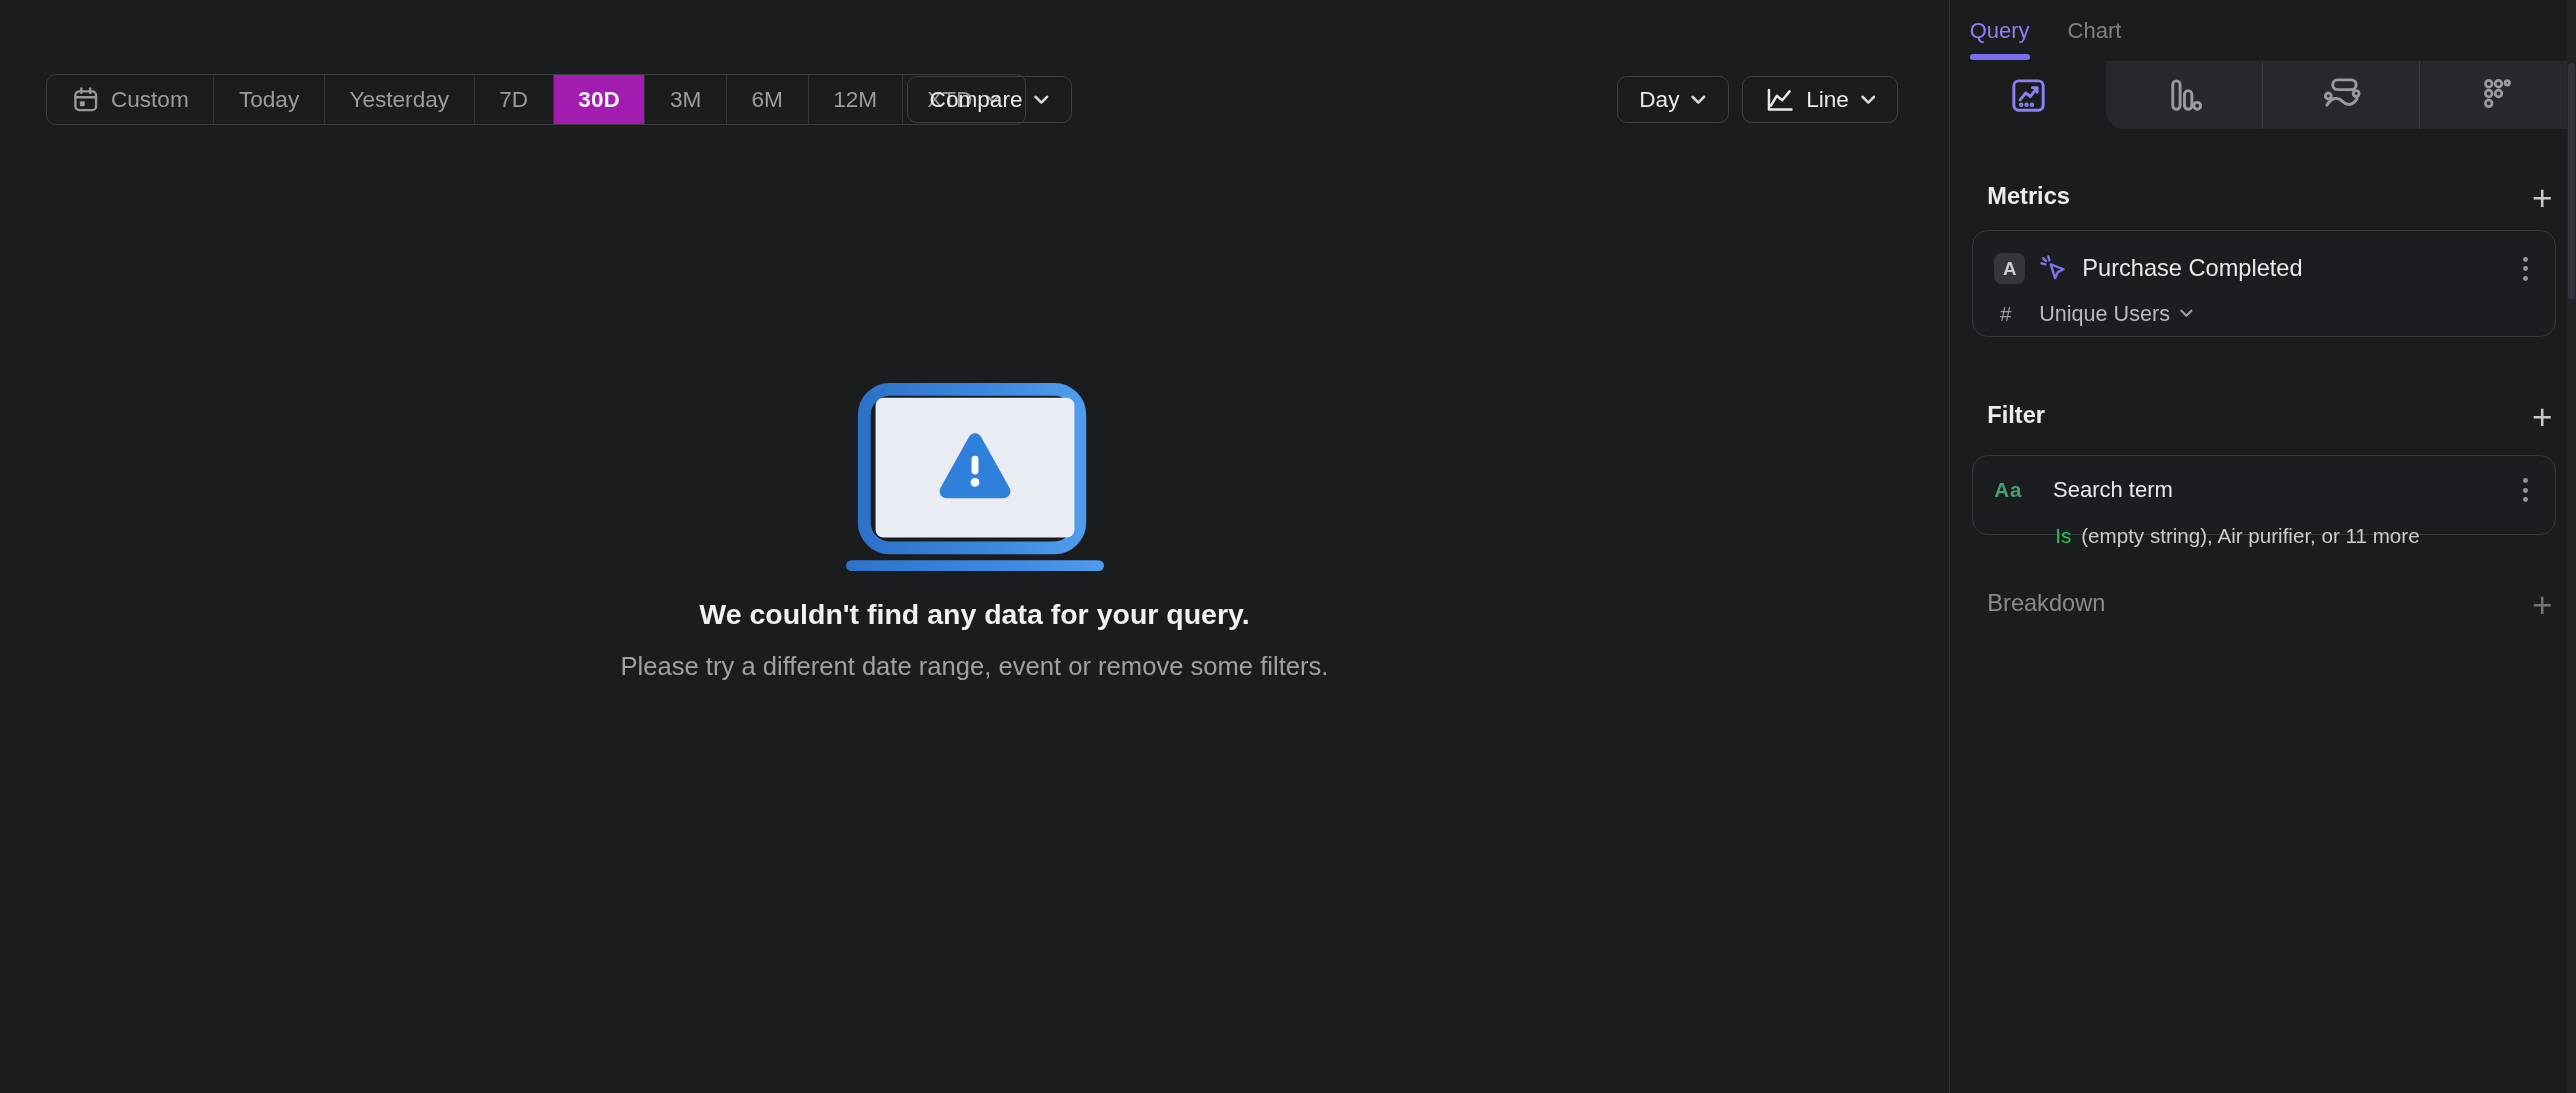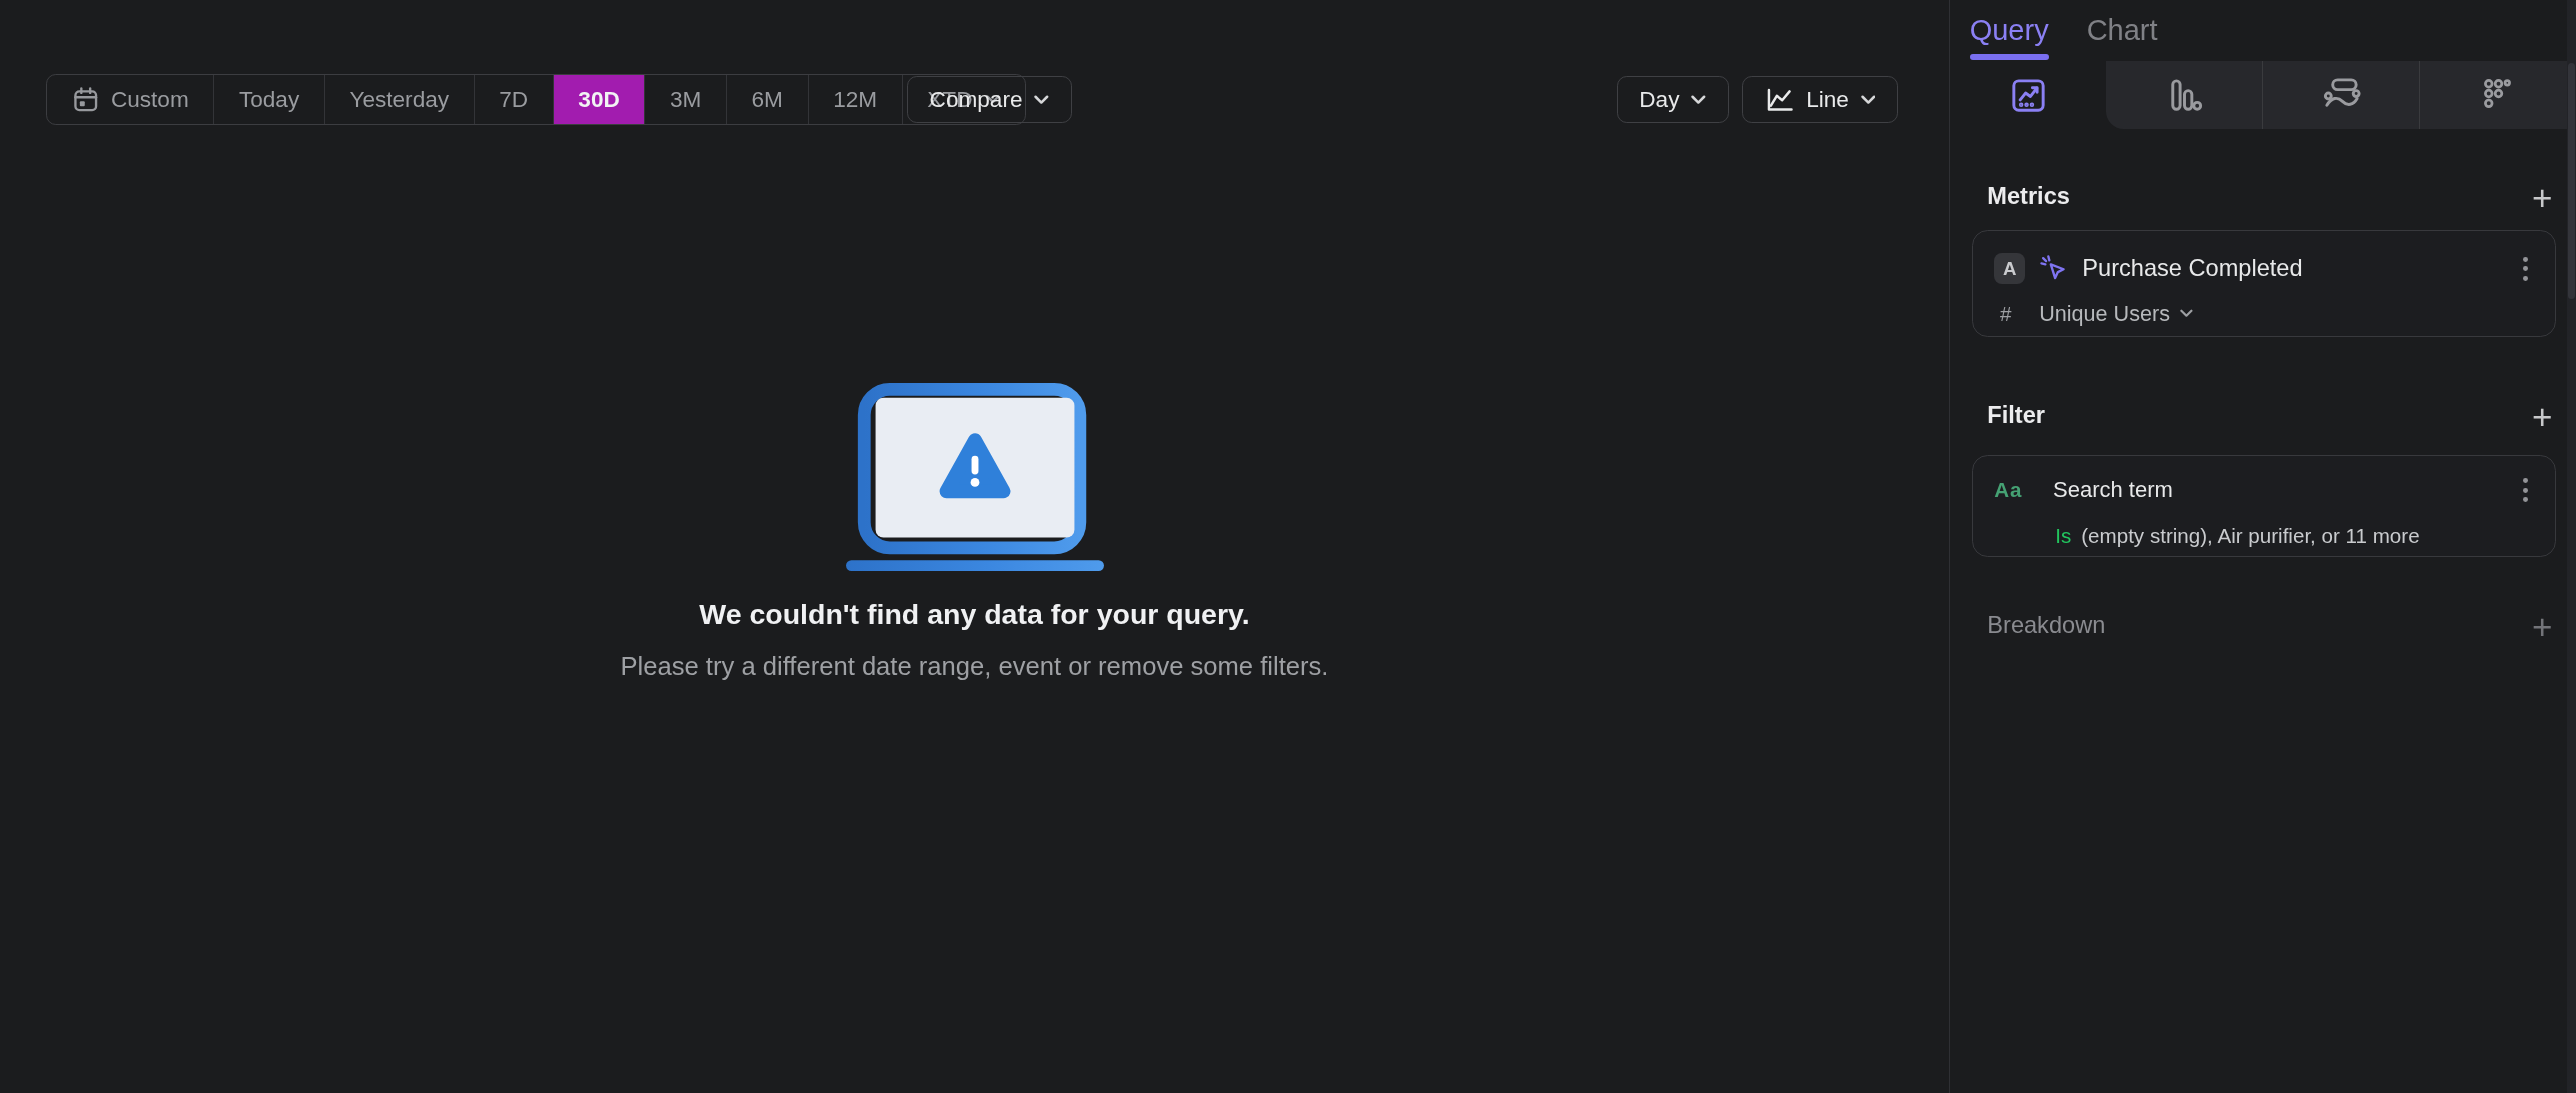--- a/index.html
+++ b/index.html
@@ -47,21 +47,21 @@
   }
   .empty-title { margin-top: 25.6px; font-size: 28.5px; font-weight: 700; color: #f0f1f3; }
   .empty-subtitle { margin-top: 21.6px; font-size: 25.6px; font-weight: 400; color: #9ea0a4; }
 
   
   .sidebar {
     position: absolute; left: 1949px; top: 0; width: 627px; height: 1093px;
     background: #1b1c1e; border-left: 1px solid #2f3034;
   }
   .sb-tabs { position: relative; height: 61px; display: flex; align-items: center; padding-left: 19.7px; gap: 38px; }
-  .sb-tab { position: relative; height: 100%; display: flex; align-items: center; font-size: 29px; font-weight: 500; color: #808186; cursor: pointer; background: none; border: none; font-family: inherit; }
+  .sb-tab { position: relative; height: 100%; display: flex; align-items: center; font-size: 22px; font-weight: 500; color: #808186; cursor: pointer; background: none; border: none; font-family: inherit; }
   .sb-tab.active { color: #8b80f4; }
   .sb-tab.active::after {
     content: ""; position: absolute; left: 0; right: 0; bottom: 1px; height: 5.9px;
     border-radius: 2.9px; background: #7a6ff0;
   }
 
   .view-tabs { position: relative; height: 68px; display: flex; }
   .view-tab {
     flex: 1; display: flex; align-items: center; justify-content: center;
     background: #27282c; border: none; cursor: pointer;
@@ -82,21 +82,21 @@
     background: none; border: none; color: #c7c8ca; font-size: 35px; font-weight: 300;
     line-height: 29.5px; cursor: pointer; font-family: inherit; padding: 0 3.9px;
   }
   .section-header.dim .plus-btn { color: #737479; }
 
   .card {
     border: 1px solid #38393d; border-radius: 15.7px; background: #1c1d20;
     padding: 21.6px 21.6px 0 21.6px; cursor: pointer;
   }
   .metric-card { margin-top: 17.7px; height: 107px; }
-  .filter-card { margin-top: 23.6px; height: 102px; padding-top: 17.7px; }
+  .filter-card { margin-top: 23.6px; height: 80px; padding-top: 17.7px; }
 
   .card-row1 { display: flex; align-items: center; gap: 13.8px; }
   .series-badge {
     width: 31px; height: 31px; border-radius: 7.9px; background: #35363a;
     color: #cacbce; font-size: 18.7px; font-weight: 700;
     display: flex; align-items: center; justify-content: center;
   }
   .event-name { font-size: 23.6px; font-weight: 500; color: #e8e9ea; flex: 1; }
   .prop-name { font-size: 22px; font-weight: 500; color: #e8e9ea; flex: 1; }
   .kebab { display: flex; flex-direction: column; gap: 4.9px; background: none; border: none; cursor: pointer; padding: 3.9px 5.9px; }

